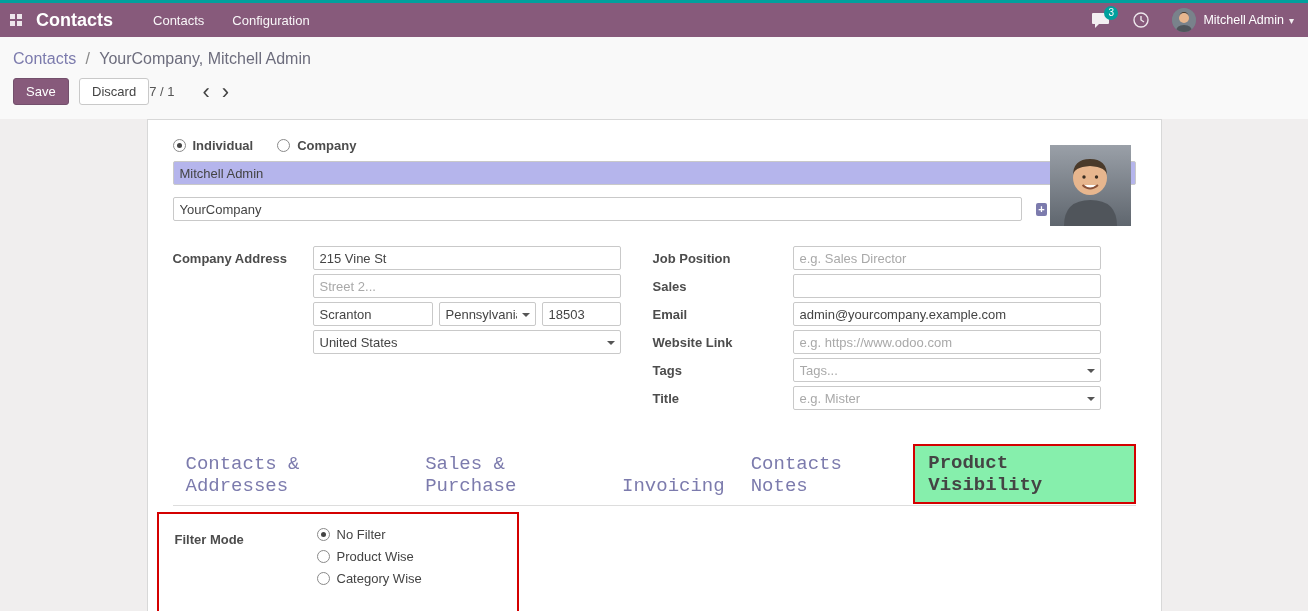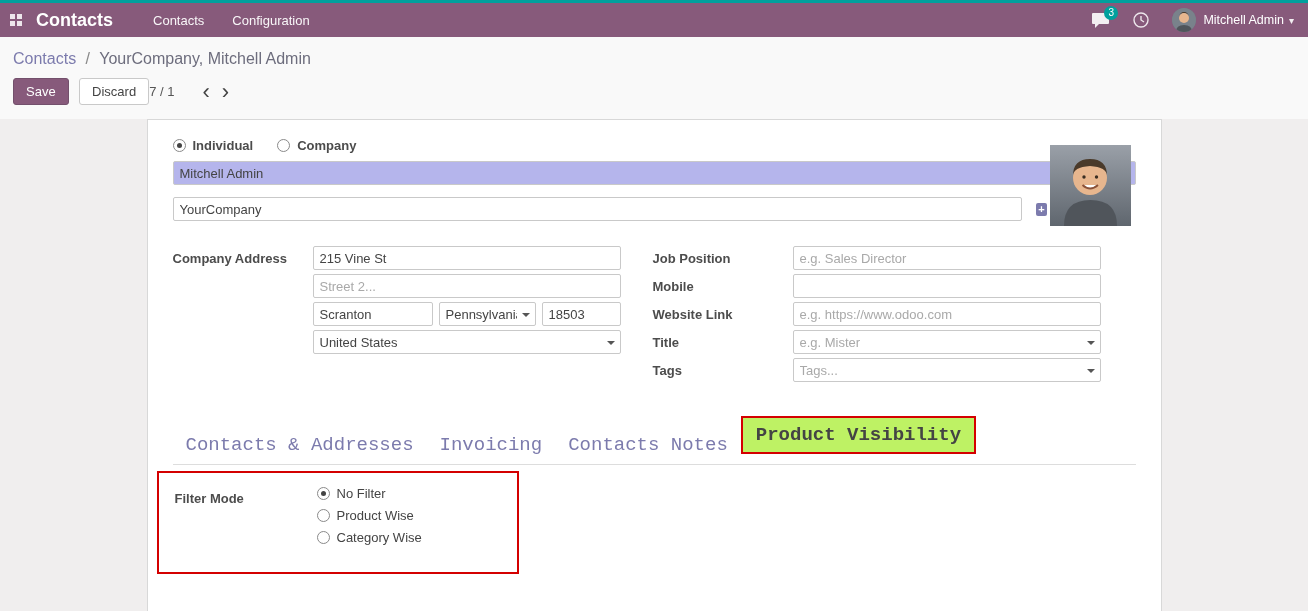--- a/index.html
+++ b/index.html
@@ -84,21 +84,21 @@
     display:flex; align-items:center; padding:0 18px 0 6px; position:relative; cursor:pointer; width:100%; }
   .select.state { width:97px; margin-right:6px; flex:none; }
   .select-text { font-size:13px; color:#444; white-space:nowrap; overflow:hidden; }
   .select-text.placeholder { color:#a9a9a9; }
   .caret { position:absolute; right:5px; top:10px; width:0; height:0;
     border:4px solid transparent; border-top-color:#555; }
 
   
   .tabs { display:flex; align-items:flex-end; border-bottom:1px solid #ddd; margin-top:30px; }
   .tab { font-size:19px; color:#7c7bad; padding:8px 13px; cursor:pointer; text-decoration:none;font-family:Liberation Mono, monospace; }
-  .tab.active { color:#444; font-weight:700; border:2px solid #d40000; padding:6px 13px; background:#bef264; margin-bottom:10px; }
+  .tab.active { color:#444; font-weight:700; border:2px solid #d40000; padding:6px 13px; background:#86efac; margin-bottom:1px; }
 
   
   .filter-box { margin-top:6px; margin-left:-16px; width:362px; border:2px solid #d40000;
     padding:13px 0 16px 16px; }
   .filter-box .flabel { width:142px; }
   .radio-stack .radio-opt { margin:0 0 7px 0; }
   .radio-stack .radio-label { font-weight:400; color:#444; }
 </style>
 </head>
 <body>
@@ -239,50 +239,55 @@
           </div>
         </div>
       </div>
 
       <div class="fcol right">
         <div class="frow">
           <label class="flabel">Job Position</label>
           <div class="fctrl"><input type="text" placeholder="e.g. Sales Director" style=""></div>
         </div>
         <div class="frow">
-          <label class="flabel">Mobile</label>
+          <label class="flabel">Sales</label>
           <div class="fctrl"><input type="text" style=""></div>
+        </div>
+        <div class="frow">
+          <label class="flabel">Email</label>
+          <div class="fctrl"><input type="text" value="admin@yourcompany.example.com" style=""></div>
         </div>
         <div class="frow">
           <label class="flabel">Website Link</label>
           <div class="fctrl"><input type="text" placeholder="e.g. https://www.odoo.com" style=""></div>
+        </div>
+        <div class="frow">
+          <label class="flabel">Tags</label>
+          <div class="fctrl">
+            <div class="select">
+              <span class="select-text placeholder">Tags...</span>
+              <span class="caret"></span>
+            </div>
+          </div>
         </div>
         <div class="frow">
           <label class="flabel">Title</label>
           <div class="fctrl">
             <div class="select">
               <span class="select-text placeholder">e.g. Mister</span>
               <span class="caret"></span>
             </div>
           </div>
         </div>
-        <div class="frow">
-          <label class="flabel">Tags</label>
-          <div class="fctrl">
-            <div class="select">
-              <span class="select-text placeholder">Tags...</span>
-              <span class="caret"></span>
-            </div>
-          </div>
-        </div>
       </div>
     </div>
 
     <div class="tabs">
       <a class="tab">Contacts &amp; Addresses</a>
+      <a class="tab">Sales &amp; Purchase</a>
       <a class="tab">Invoicing</a>
       <a class="tab">Contacts Notes</a>
       <a class="tab active">Product Visibility</a>
     </div>
 
     <div class="filter-box">
       <div class="frow">
         <label class="flabel">Filter Mode</label>
         <div class="radio-stack">
           <label class="radio-opt">

